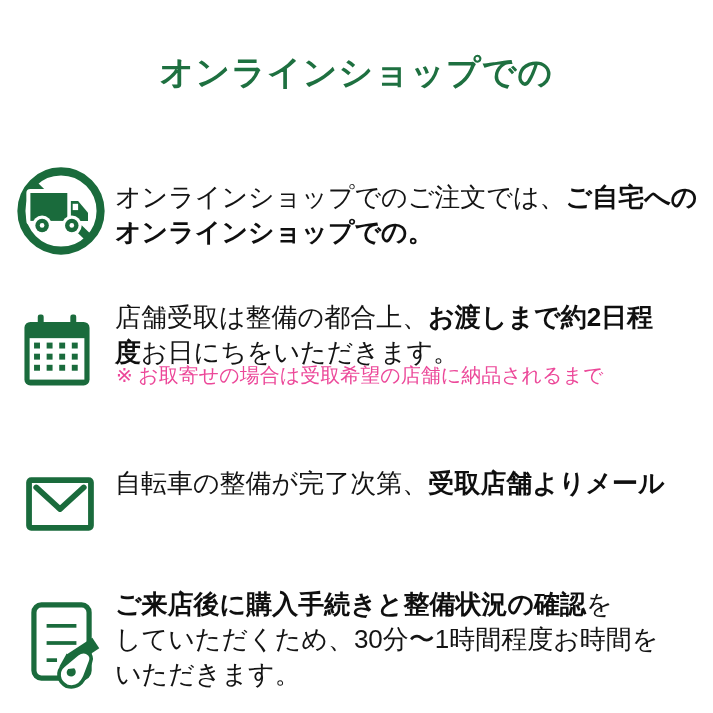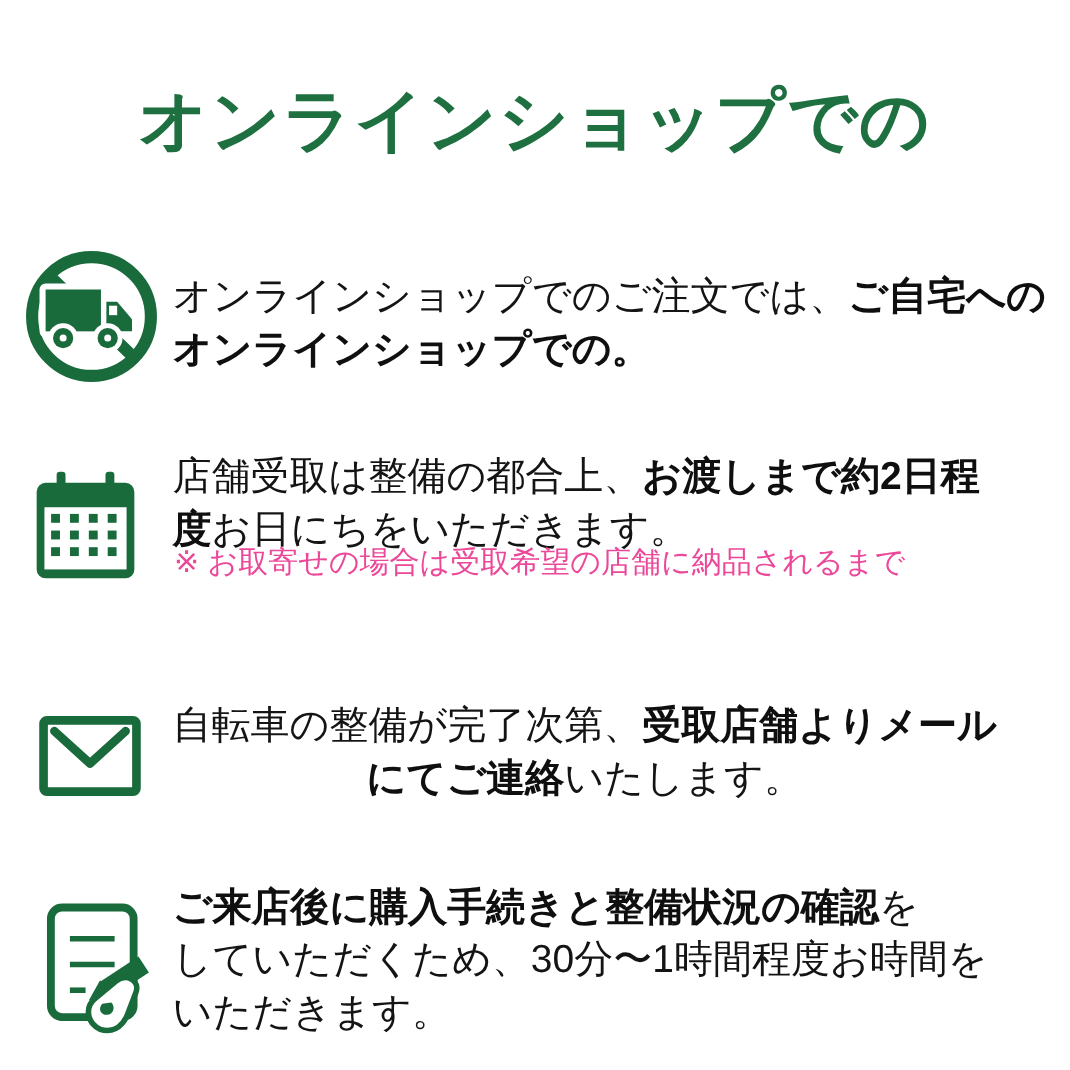--- a/index.html
+++ b/index.html
@@ -9,21 +9,21 @@
     background:#ffffff;
     overflow:hidden;
     font-family:"Liberation Sans","DejaVu Sans",sans-serif;
     color:#141414;
   }
   .title{
     position:absolute;
     top:26px;left:0;right:0;
     text-align:center;
     color:#1e7040;
-    font-size:46px;
+    font-size:34px;
     font-weight:700;
     line-height:46px;
     letter-spacing:1px;
   }
   .icon{position:absolute;display:block;}
   .icon svg{display:block;width:100%;height:100%;}
   .text-block{
     position:absolute;
     left:115px;
     font-size:26px;
@@ -120,21 +120,20 @@
 
   <section>
     <span class="icon icon-mail">
       <svg viewBox="0 0 100 80" xmlns="http://www.w3.org/2000/svg" aria-hidden="true">
         <rect x="7" y="7" width="86" height="66" rx="3" fill="none" stroke="#1a6b3c" stroke-width="8"></rect>
         <path d="M17 17 L50 47 L83 17" fill="none" stroke="#1a6b3c" stroke-width="8" stroke-linecap="round" stroke-linejoin="round"></path>
       </svg>
     </span>
     <div class="text-block text-s3">
       <div class="line"><span>自転車の整備が完了次第、</span><span class="bold">受取店舗よりメール</span></div>
-      <div class="line"><span class="bold">にてご連絡</span><span>いたします。</span></div>
     </div>
   </section>
 
   <section>
     <span class="icon icon-doc">
       <svg viewBox="0 0 110 122" xmlns="http://www.w3.org/2000/svg" aria-hidden="true">
         <rect x="16" y="10" width="74" height="98" rx="10" fill="none" stroke="#1a6b3c" stroke-width="7"></rect>
         <line x1="33" y1="38" x2="73" y2="38" stroke="#1a6b3c" stroke-width="5"></line>
         <line x1="33" y1="61" x2="73" y2="61" stroke="#1a6b3c" stroke-width="5"></line>
         <line x1="33" y1="84" x2="47" y2="84" stroke="#1a6b3c" stroke-width="5"></line>

